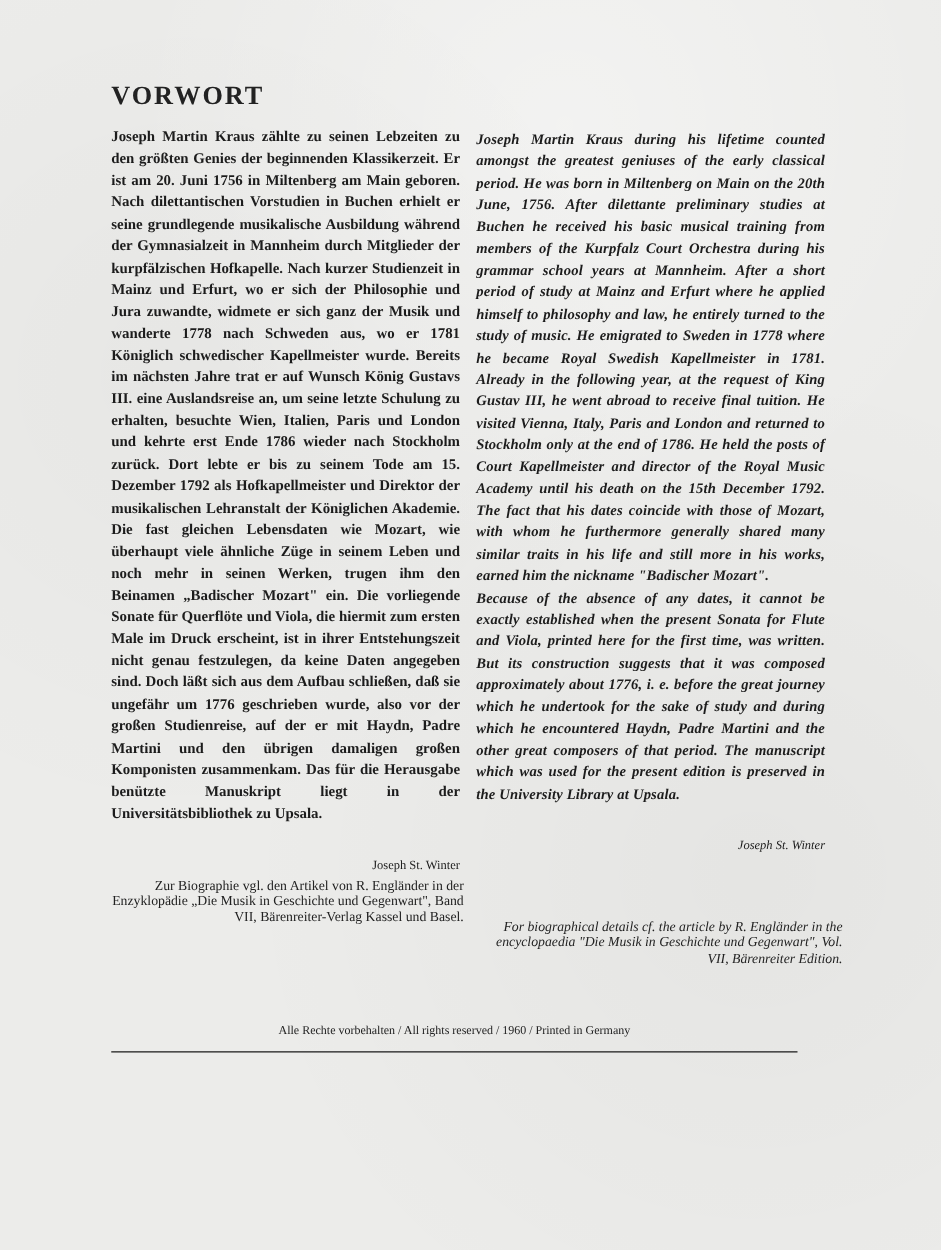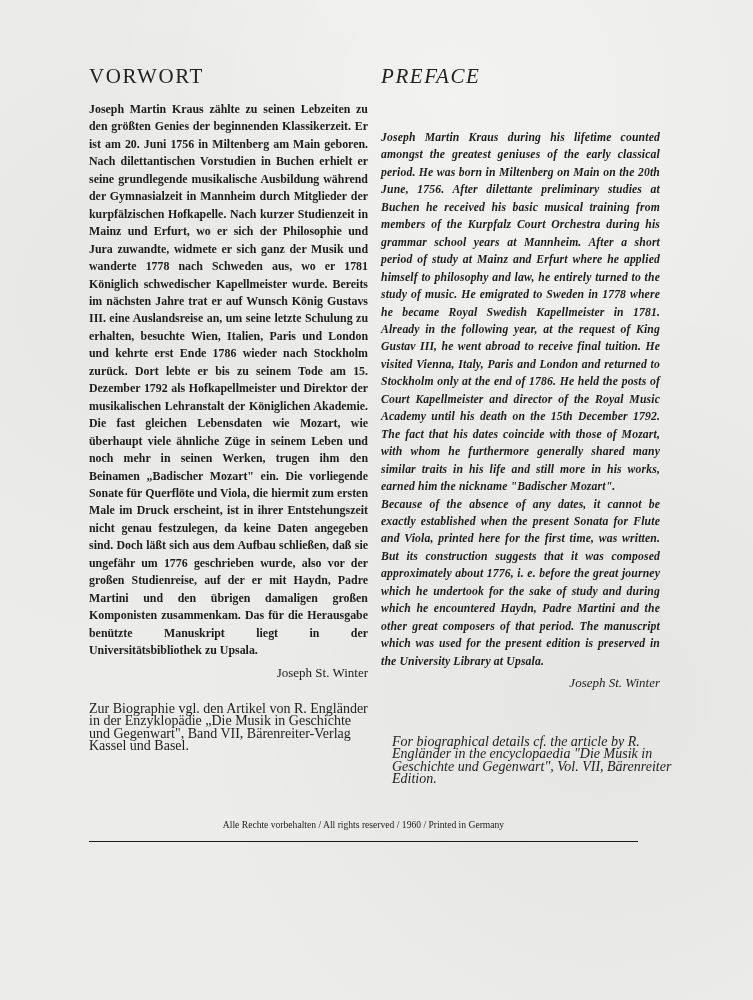--- a/index.html
+++ b/index.html
@@ -27,21 +27,21 @@
     .column {
       position: absolute;
       top: 63px;
       width: 279px;
     }
     .col-de { left: 89px; }
     .col-en { left: 381px; }
     .heading {
       font-size: 21px;
       letter-spacing: 1.6px;
-      font-weight: normal;
+      font-weight: bold;
       margin: 0 0 12px 0;
       line-height: 26px;
       color: #222;
     }
     .col-en .heading {
       font-style: italic;
     }
     .body-text {
       font-size: 11.9px;
       line-height: 17.45px;
@@ -54,34 +54,35 @@
       font-size: 11.7px;
       letter-spacing: 0.15px;
       margin-top: 40px;
     }
     .body-text p {
       margin: 0;
       font-weight: bold;
     }
     .signature {
       text-align: right;
-      font-size: 13px;
-      margin-top: 4px;
+      font-size: 10px;
+      margin-top: 24px;
       line-height: 17px;
     }
     .col-en .signature {
       font-style: italic;
     }
     .footnote {
       position: absolute;
       top: 703px;
       width: 282px;
-      font-size: 14px;
+      font-size: 11px;
       line-height: 12.3px;
       color: #222;
+      text-align: right;
     }
     .fn-de { left: 89px; }
     .fn-en { left: 392px; font-style: italic; margin-top: 33px; }
     .rule {
       position: absolute;
       left: 89px;
       top: 841px;
       width: 549px;
       height: 0;
       border-top: 1.3px solid #1a1a1a;
@@ -104,21 +105,20 @@
 
 <section class="column col-de">
   <h1 class="heading">VORWORT</h1>
   <div class="body-text">
     <p>Joseph Martin Kraus zählte zu seinen Lebzeiten zu den größten Genies der beginnenden Klassikerzeit. Er ist am 20. Juni 1756 in Miltenberg am Main geboren. Nach dilettantischen Vorstudien in Buchen erhielt er seine grundlegende musikalische Ausbildung während der Gymnasialzeit in Mannheim durch Mitglieder der kurpfälzischen Hofkapelle. Nach kurzer Studienzeit in Mainz und Erfurt, wo er sich der Philosophie und Jura zuwandte, widmete er sich ganz der Musik und wanderte 1778 nach Schweden aus, wo er 1781 Königlich schwedischer Kapellmeister wurde. Bereits im nächsten Jahre trat er auf Wunsch König Gustavs III. eine Auslandsreise an, um seine letzte Schulung zu erhalten, besuchte Wien, Italien, Paris und London und kehrte erst Ende 1786 wieder nach Stockholm zurück. Dort lebte er bis zu seinem Tode am 15. Dezember 1792 als Hofkapellmeister und Direktor der musikalischen Lehranstalt der Königlichen Akademie. Die fast gleichen Lebensdaten wie Mozart, wie überhaupt viele ähnliche Züge in seinem Leben und noch mehr in seinen Werken, trugen ihm den Beinamen „Badischer Mozart" ein. Die vorliegende Sonate für Querflöte und Viola, die hiermit zum ersten Male im Druck erscheint, ist in ihrer Entstehungszeit nicht genau festzulegen, da keine Daten angegeben sind. Doch läßt sich aus dem Aufbau schließen, daß sie ungefähr um 1776 geschrieben wurde, also vor der großen Studienreise, auf der er mit Haydn, Padre Martini und den übrigen damaligen großen Komponisten zusammenkam. Das für die Herausgabe benützte Manuskript liegt in der Universitätsbibliothek zu Upsala.</p>
   </div>
   <div class="signature">Joseph St. Winter</div>
 </section>
 
 <section class="column col-en">
-  <h1 class="heading">PREFACE</h1>
   <div class="body-text">
     <p>Joseph Martin Kraus during his lifetime counted amongst the greatest geniuses of the early classical period. He was born in Miltenberg on Main on the 20th June, 1756. After dilettante preliminary studies at Buchen he received his basic musical training from members of the Kurpfalz Court Orchestra during his grammar school years at Mannheim. After a short period of study at Mainz and Erfurt where he applied himself to philosophy and law, he entirely turned to the study of music. He emigrated to Sweden in 1778 where he became Royal Swedish Kapellmeister in 1781. Already in the following year, at the request of King Gustav III, he went abroad to receive final tuition. He visited Vienna, Italy, Paris and London and returned to Stockholm only at the end of 1786. He held the posts of Court Kapellmeister and director of the Royal Music Academy until his death on the 15th December 1792. The fact that his dates coincide with those of Mozart, with whom he furthermore generally shared many similar traits in his life and still more in his works, earned him the nickname "Badischer Mozart".</p>
     <p>Because of the absence of any dates, it cannot be exactly established when the present Sonata for Flute and Viola, printed here for the first time, was written. But its construction suggests that it was composed approximately about 1776, i. e. before the great journey which he undertook for the sake of study and during which he encountered Haydn, Padre Martini and the other great composers of that period. The manuscript which was used for the present edition is preserved in the University Library at Upsala.</p>
   </div>
   <div class="signature">Joseph St. Winter</div>
 </section>
 
 <div class="footnote fn-de">Zur Biographie vgl. den Artikel von R. Engländer in der Enzyklopädie „Die Musik in Geschichte und Gegenwart", Band VII, Bärenreiter-Verlag Kassel und Basel.</div>
 <div class="footnote fn-en">For biographical details cf. the article by R. Engländer in the encyclopaedia "Die Musik in Geschichte und Gegenwart", Vol. VII, Bärenreiter Edition.</div>
 

